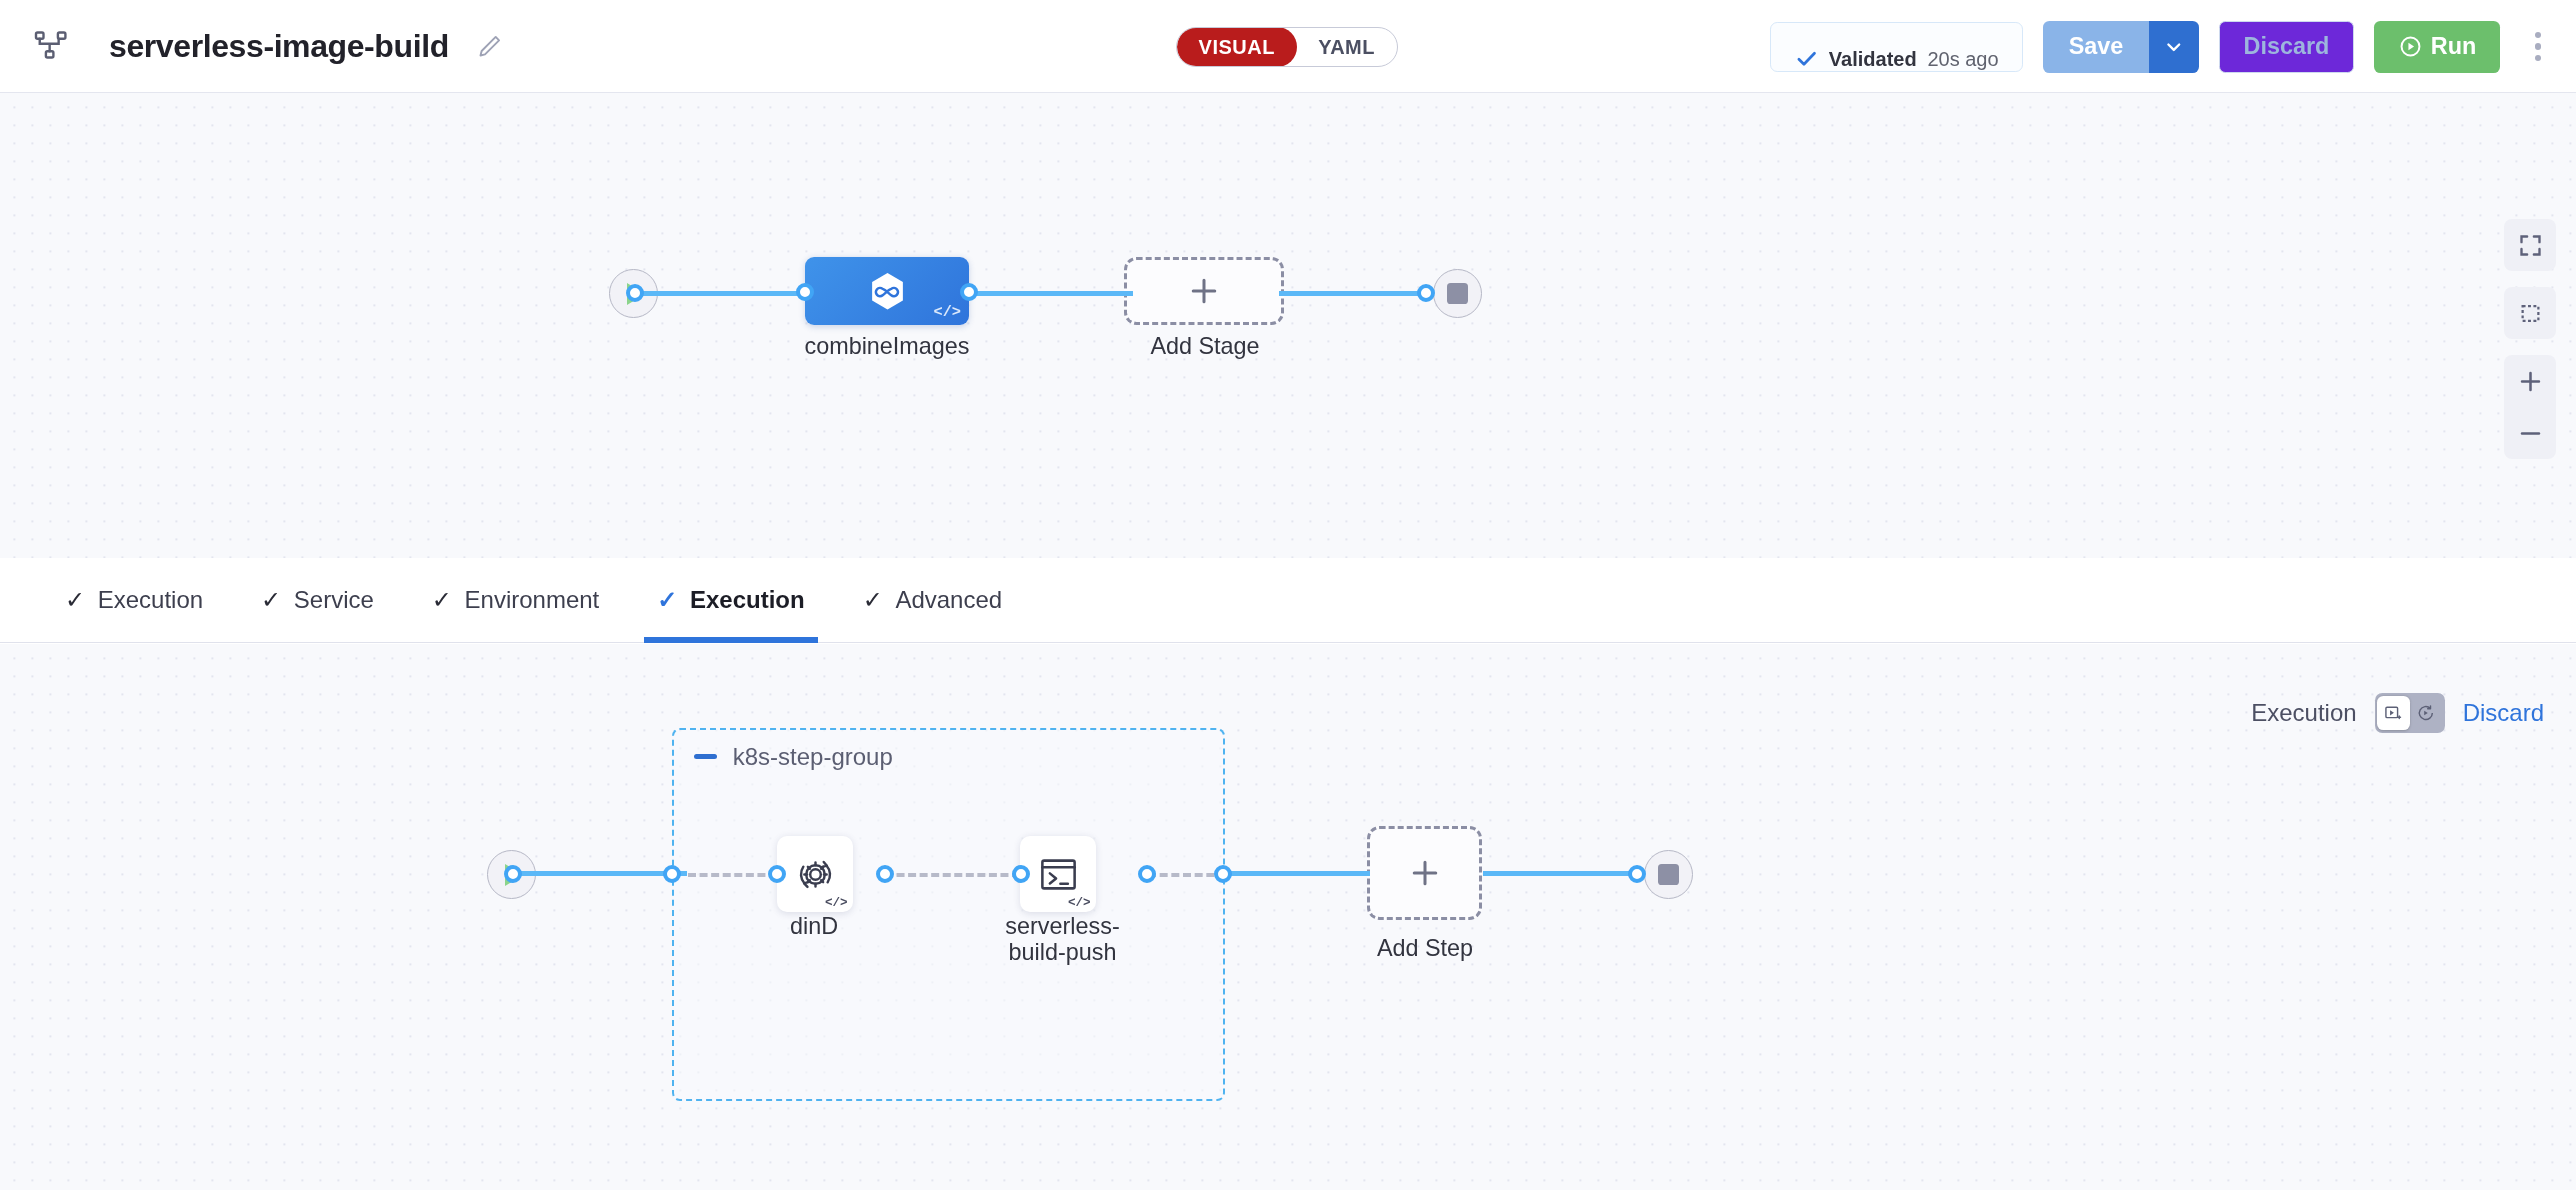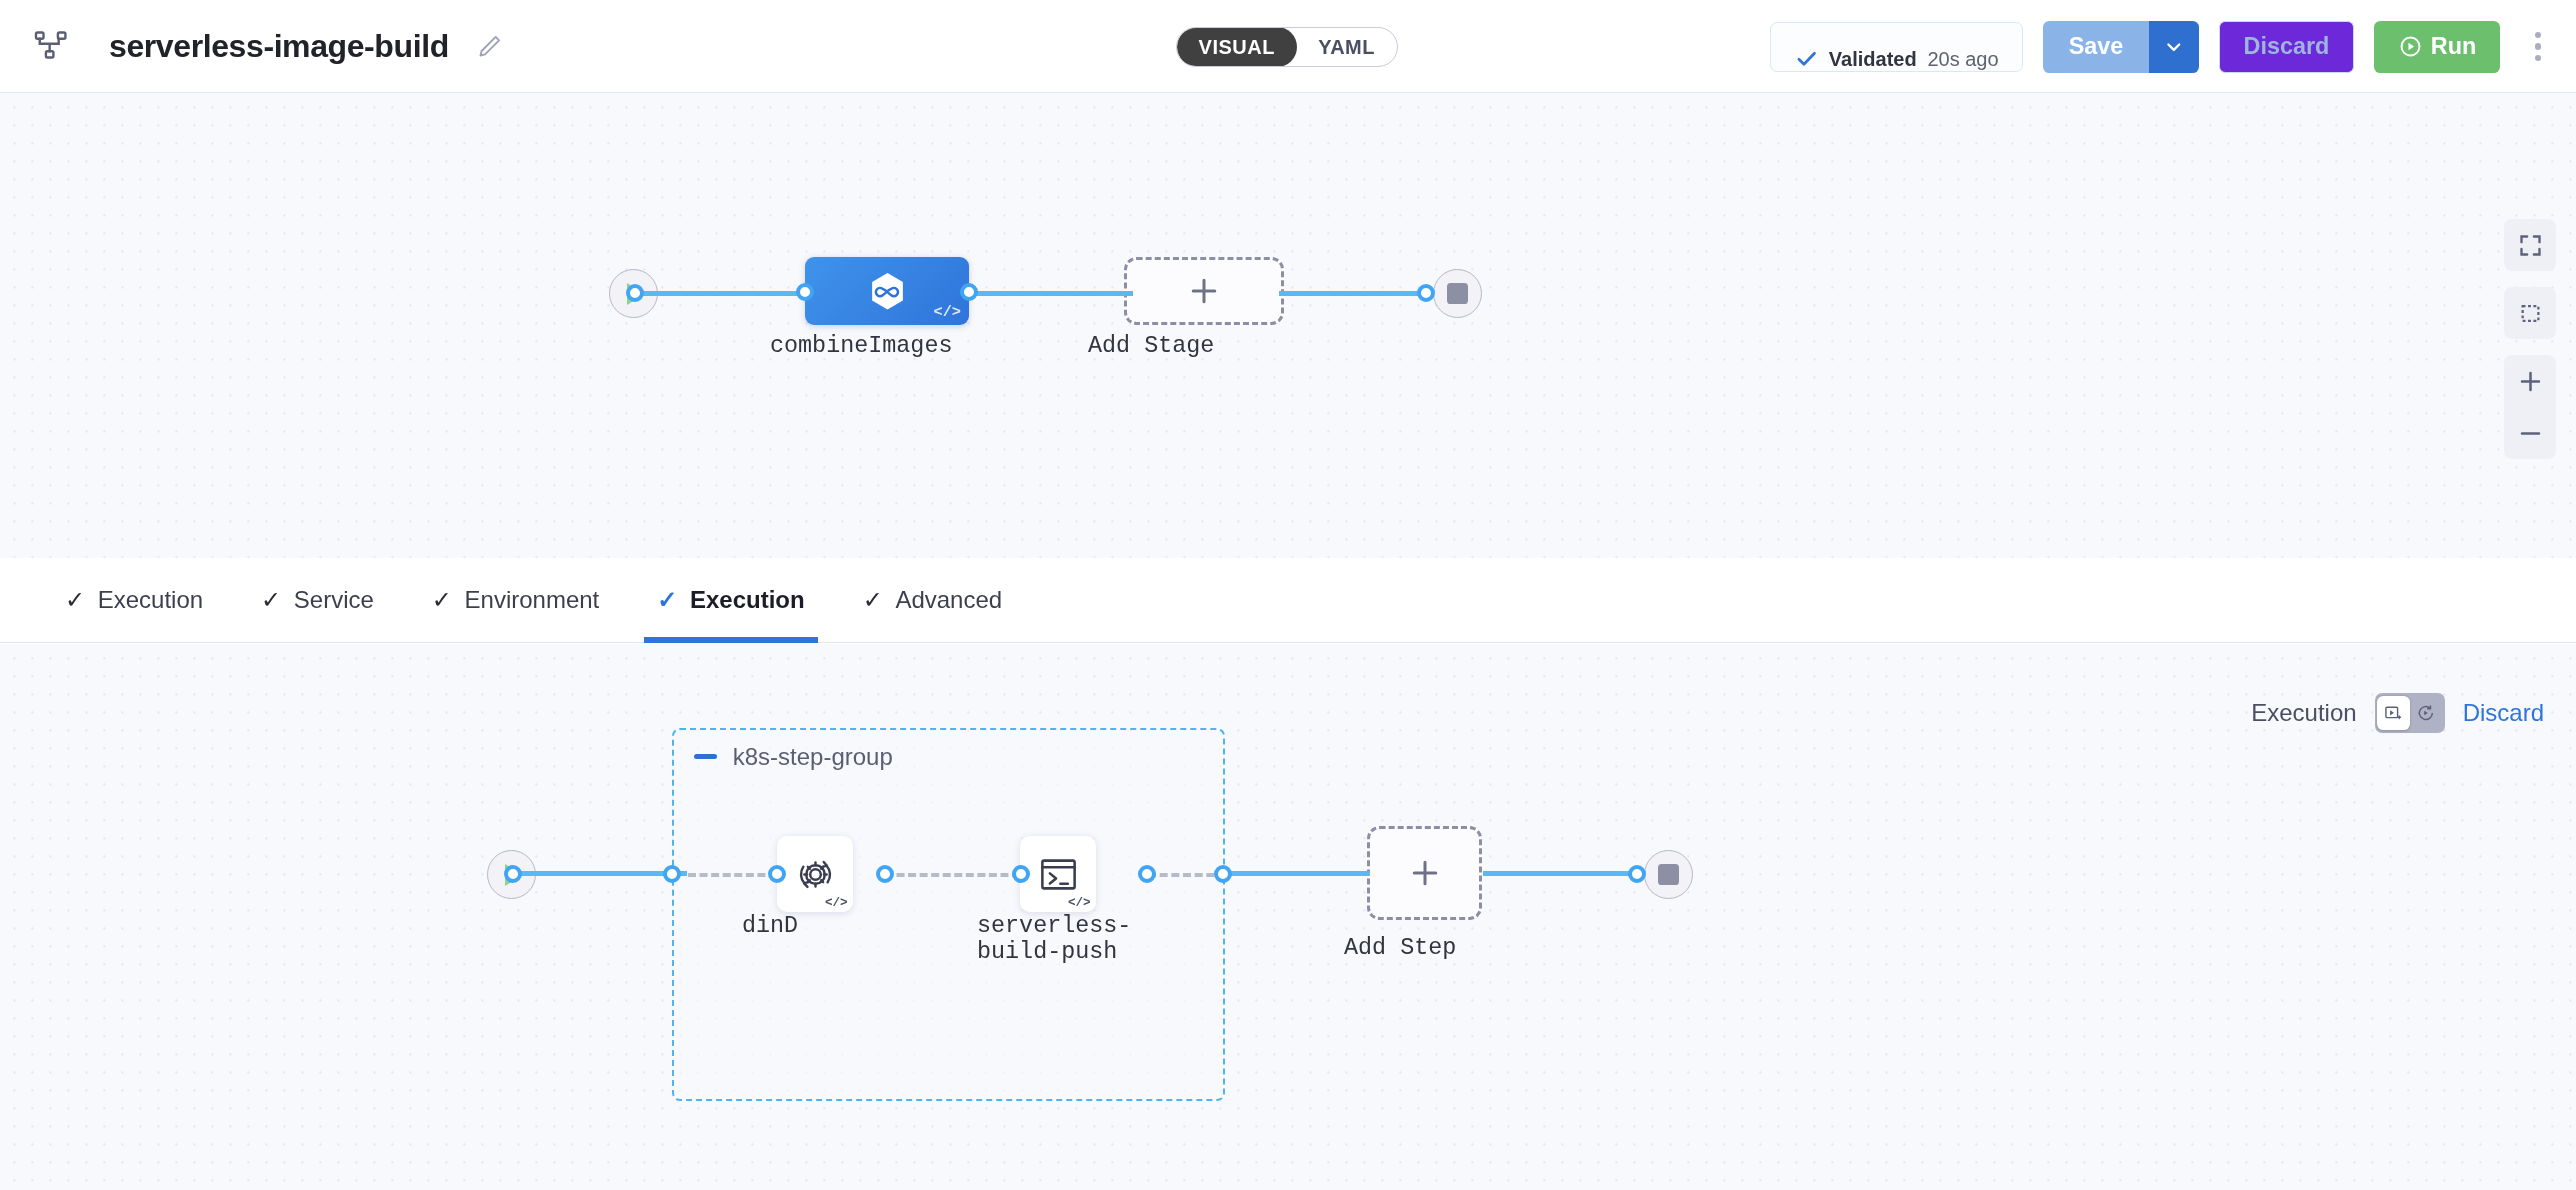--- a/index.html
+++ b/index.html
@@ -32,21 +32,21 @@
   .mode-toggle {
     display: flex; align-items: center;
     border: 0.9px solid #c7cad8; border-radius: 20px;
     height: 40px; background: #ffffff; overflow: hidden;
   }
   .mode-seg {
     height: 40px; display: flex; align-items: center; justify-content: center;
     font-size: 20px; font-weight: bold; letter-spacing: 0.5px;
     padding: 0 21.6px;
   }
-  .mode-seg.active { background: #404040; color: #ffffff; border-radius: 20px; }
+  .mode-seg.active { background: #b91c1c; color: #ffffff; border-radius: 20px; }
   .mode-seg.inactive { color: #4b4f62; }
 
   .hdr-right {
     position: absolute; right: 0; top: 0; height: 93px;
     display: flex; align-items: center; gap: 20px; padding-right: 20px;
   }
   .validated-badge {
     display: flex; align-items: flex-end; gap: 10.8px;
     height: 50px; padding: 0 23.4px;
     border: 0.9px solid #d7e8f9; border-radius: 7.2px; background: #fbfdff;
@@ -121,23 +121,22 @@
   }
   .code-badge {
     position: absolute; right: 8px; bottom: 4.5px;
     font-family: "Liberation Mono", monospace; font-size: 15.3px; font-weight: bold;
   }
   .dashed-node {
     position: absolute; border: 3.6px dashed #8b8ea4; border-radius: 12.6px;
     background: #fcfcfe; display: flex; align-items: center; justify-content: center;
   }
   .node-caption {
-    position: absolute; text-align: left; font-size: 23.4px; color: #32343f;
+    position: absolute; text-align: center; font-size: 23.4px; color: #32343f;
     line-height: 1.1;
-    font-family: Liberation Mono, monospace;
   }
 
   .step-node {
     position: absolute; width: 76px; height: 76px; border-radius: 10px;
     background: #ffffff; box-shadow: 0 1.8px 7.2px rgba(40,50,90,0.13);
     display: flex; align-items: center; justify-content: center;
   }
   .step-node .code-badge { right: 5.4px; bottom: 1.8px; color: #4a4d60; font-size: 12.6px; }
 
   .step-group {

